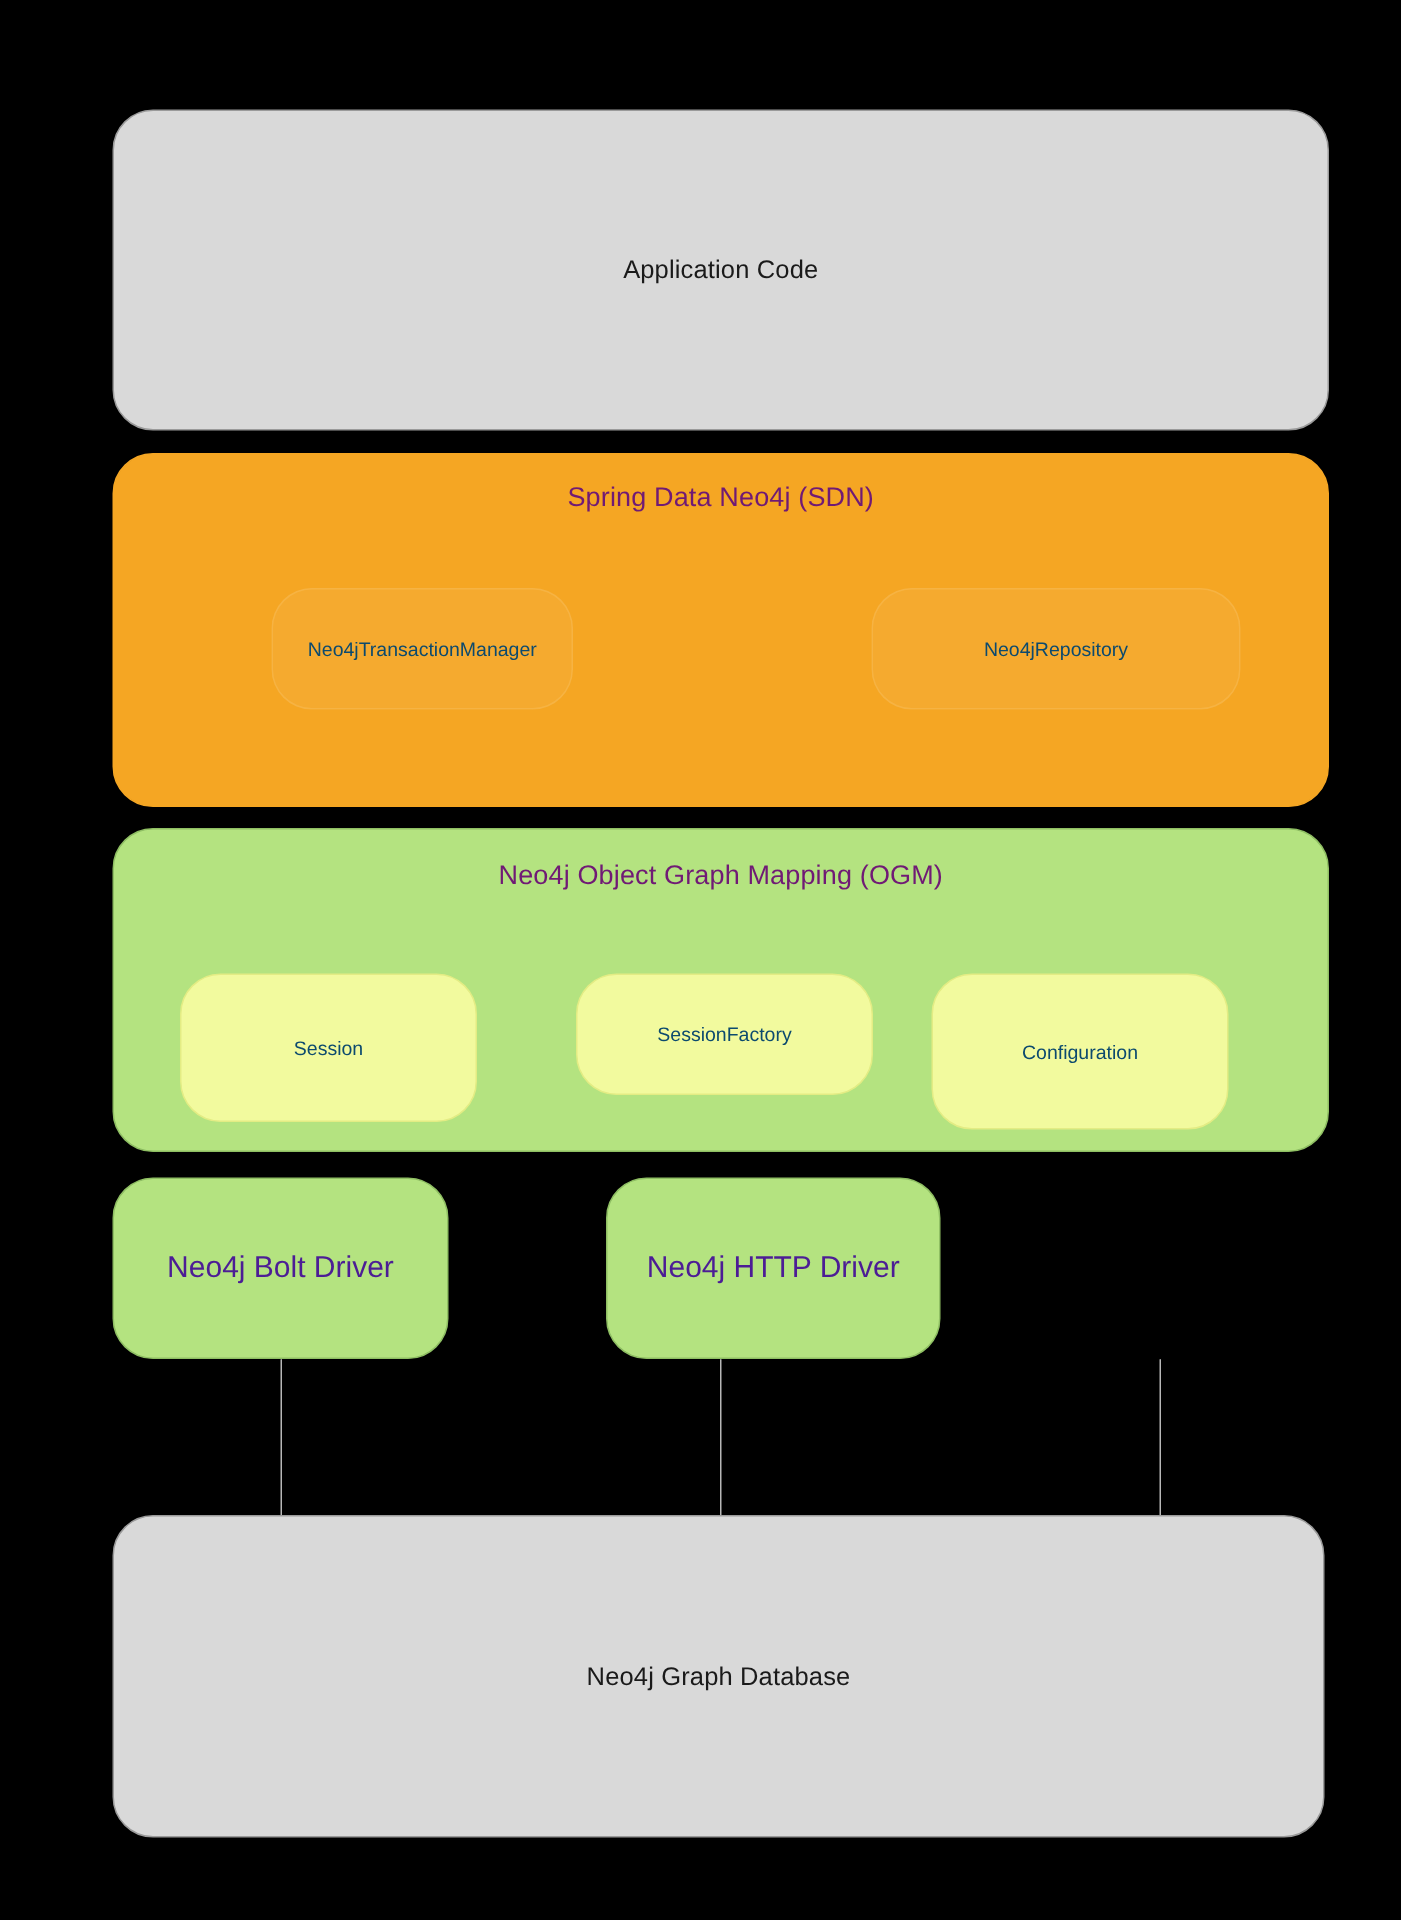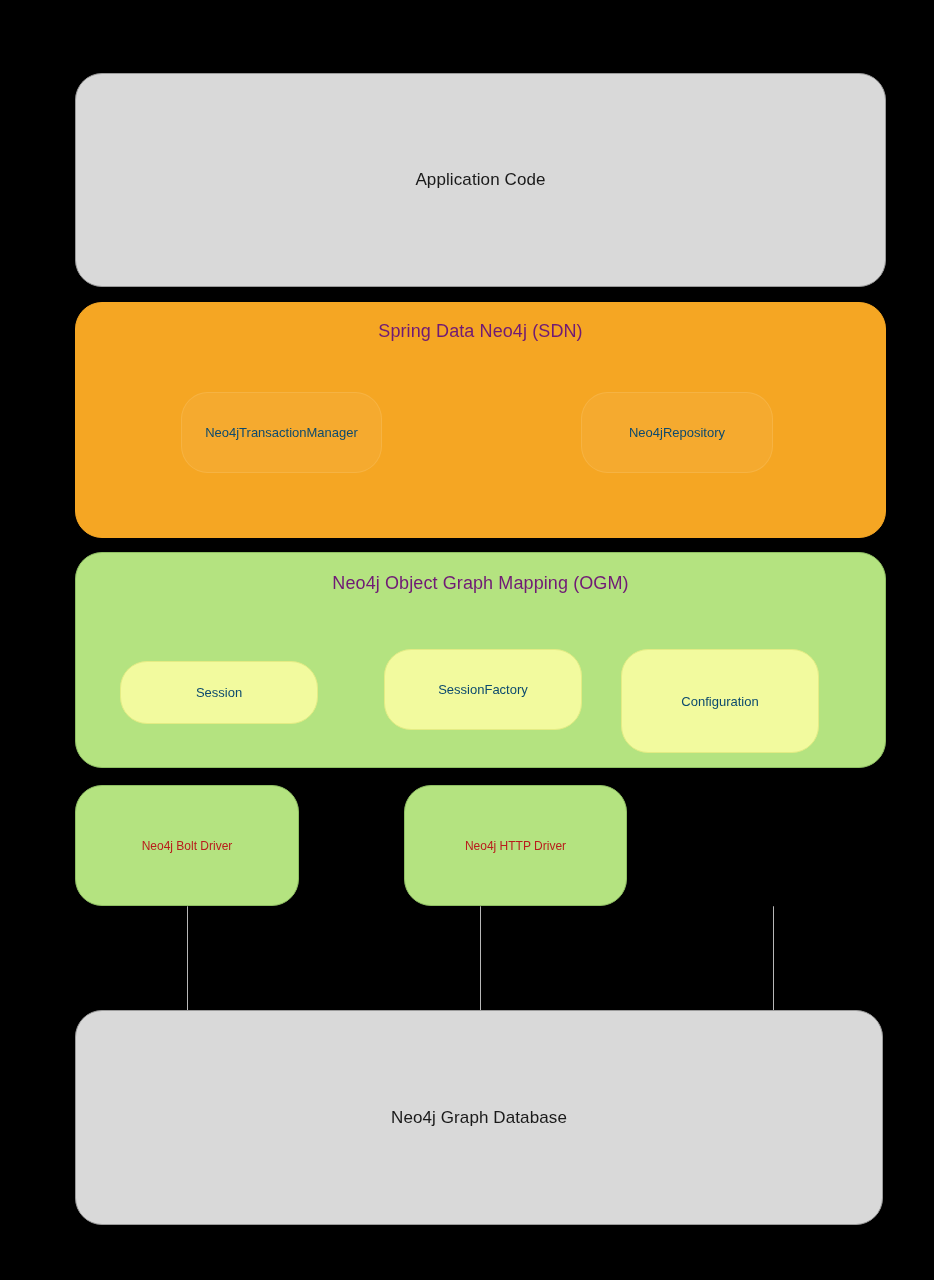--- a/index.html
+++ b/index.html
@@ -82,22 +82,22 @@
   }
 
   
   .driver {
     position: absolute;
     background: #b4e380;
     border: 1px solid #8fbf63;
     display: flex;
     align-items: center;
     justify-content: center;
-    color: #b91c1c;
-    font-size: 12px;
+    color: #4c1d95;
+    font-size: 20px;
     text-align: center;
     padding: 0 4px;
   }
 
   
   .connector {
     position: absolute;
     width: 1px;
     background: #b7b7b7;
   }
@@ -112,30 +112,30 @@
   </div>
 
   <div class="layer layer-orange" style="left:75px; top:302px; width:811px; height:236px;">
 
     <div class="layer-title" style="top:18px;">Spring Data Neo4j (SDN)</div>
 
     <div class="subbox subbox-faint" style="left:105px; top:89px; width:201px; height:81px;">
       <span>Neo4jTransactionManager</span>
     </div>
 
-    <div class="subbox subbox-faint" style="left:505px; top:89px; width:192px; height:81px;">
+    <div class="subbox subbox-faint" style="left:505px; top:89px; width:246px; height:81px;">
       <span>Neo4jRepository</span>
     </div>
   </div>
 
   <div class="layer layer-green" style="left:75px; top:552px; width:811px; height:216px;">
 
     <div class="layer-title bold" style="top:20px;">Neo4j Object Graph Mapping (OGM)</div>
 
-    <div class="subbox subbox-yellow" style="left:44px; top:96px; width:198px; height:63px;margin-top:12px;">
+    <div class="subbox subbox-yellow" style="left:44px; top:96px; width:198px; height:99px;">
       <span>Session</span>
     </div>
 
     <div class="subbox subbox-yellow" style="left:308px; top:96px; width:198px; height:81px;">
       <span>SessionFactory</span>
     </div>
 
     <div class="subbox subbox-yellow" style="left:545px; top:96px; width:198px; height:104px;">
       <span>Configuration</span>
     </div>

